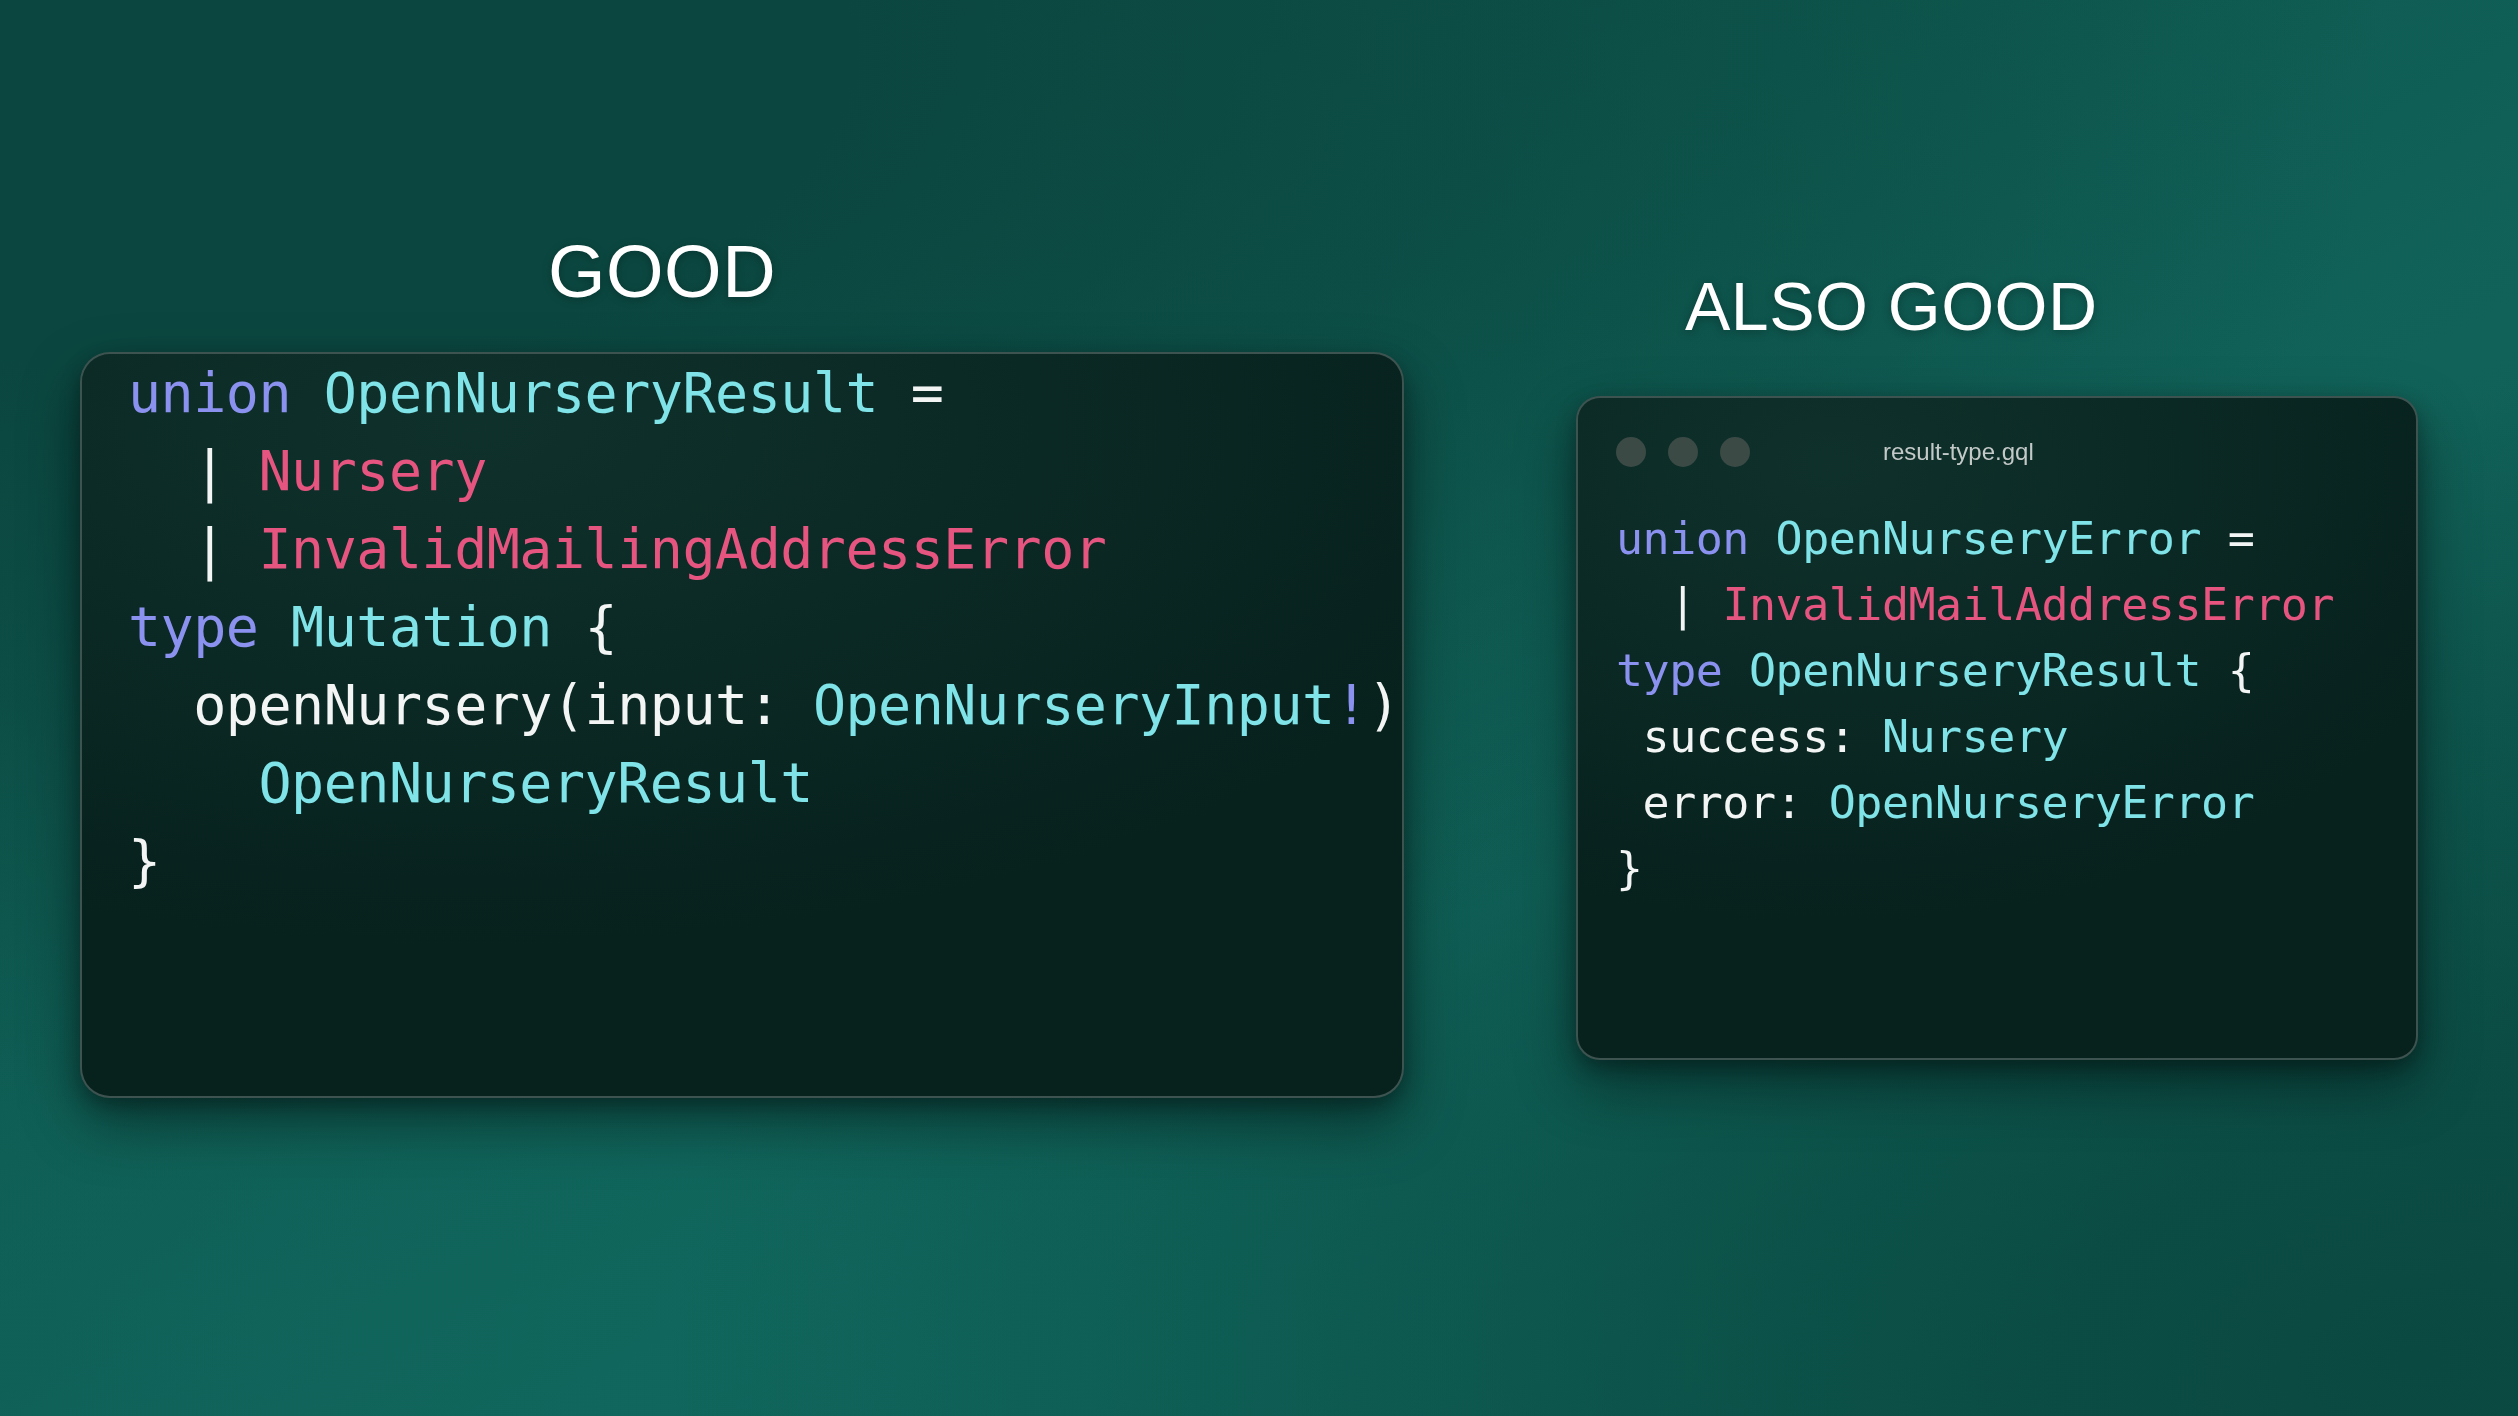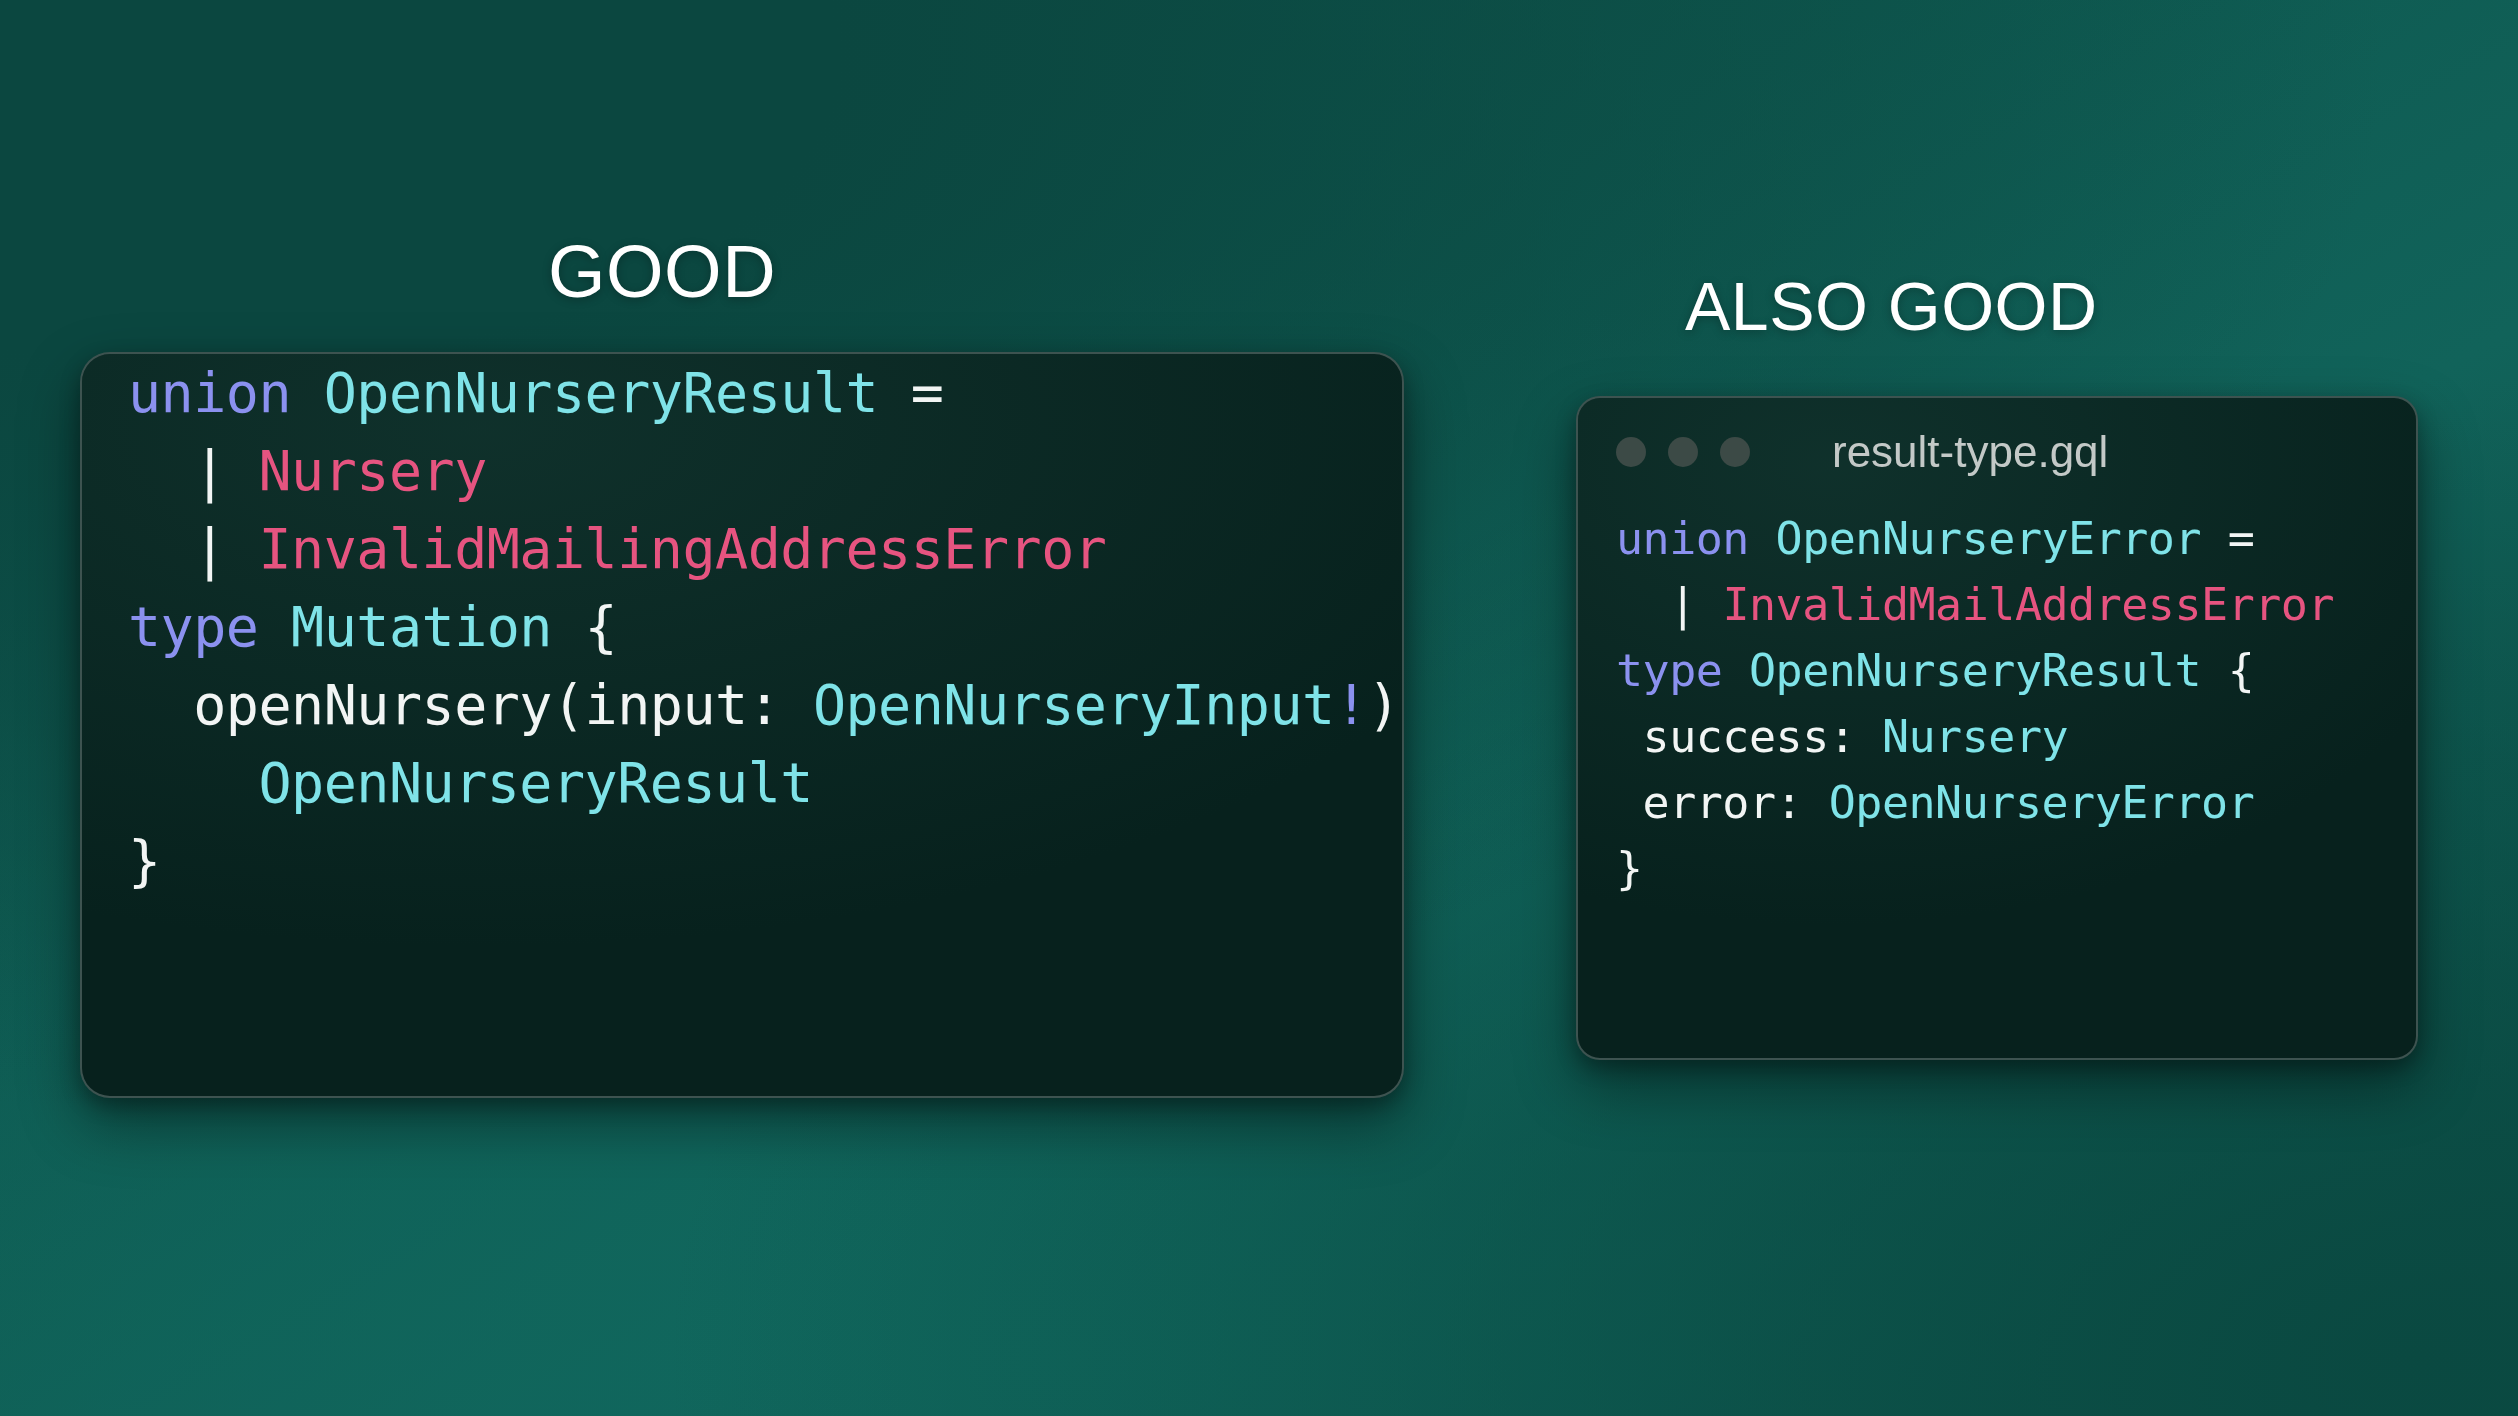--- a/index.html
+++ b/index.html
@@ -111,22 +111,22 @@
   .filename {
     color: #c3c9c7;
     font-weight: 400;
     white-space: nowrap;
   }
   #window-left .filename {
     font-size: 40px;
     margin-left: 237px;
   }
   #window-right .filename {
-    font-size: 44px;
-    margin-left: 60px;
+    font-size: 24px;
+    margin-left: 111px;
   }
 
   .code {
     position: relative;
     z-index: 2;
     font-family: "DejaVu Sans Mono", "Liberation Mono", monospace;
     white-space: pre;
     box-sizing: border-box;
   }
   #window-left .code {

